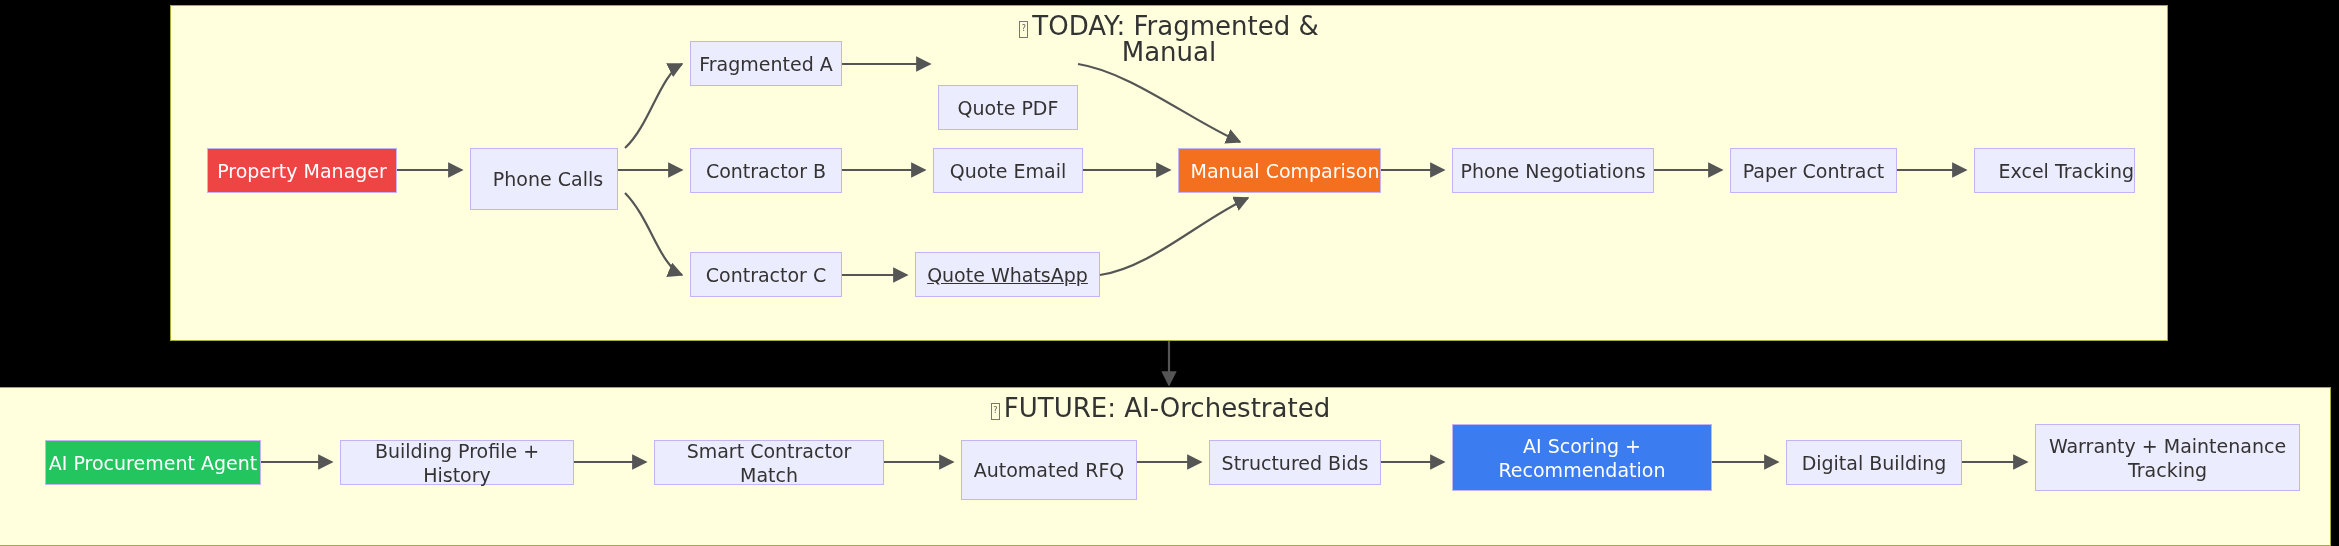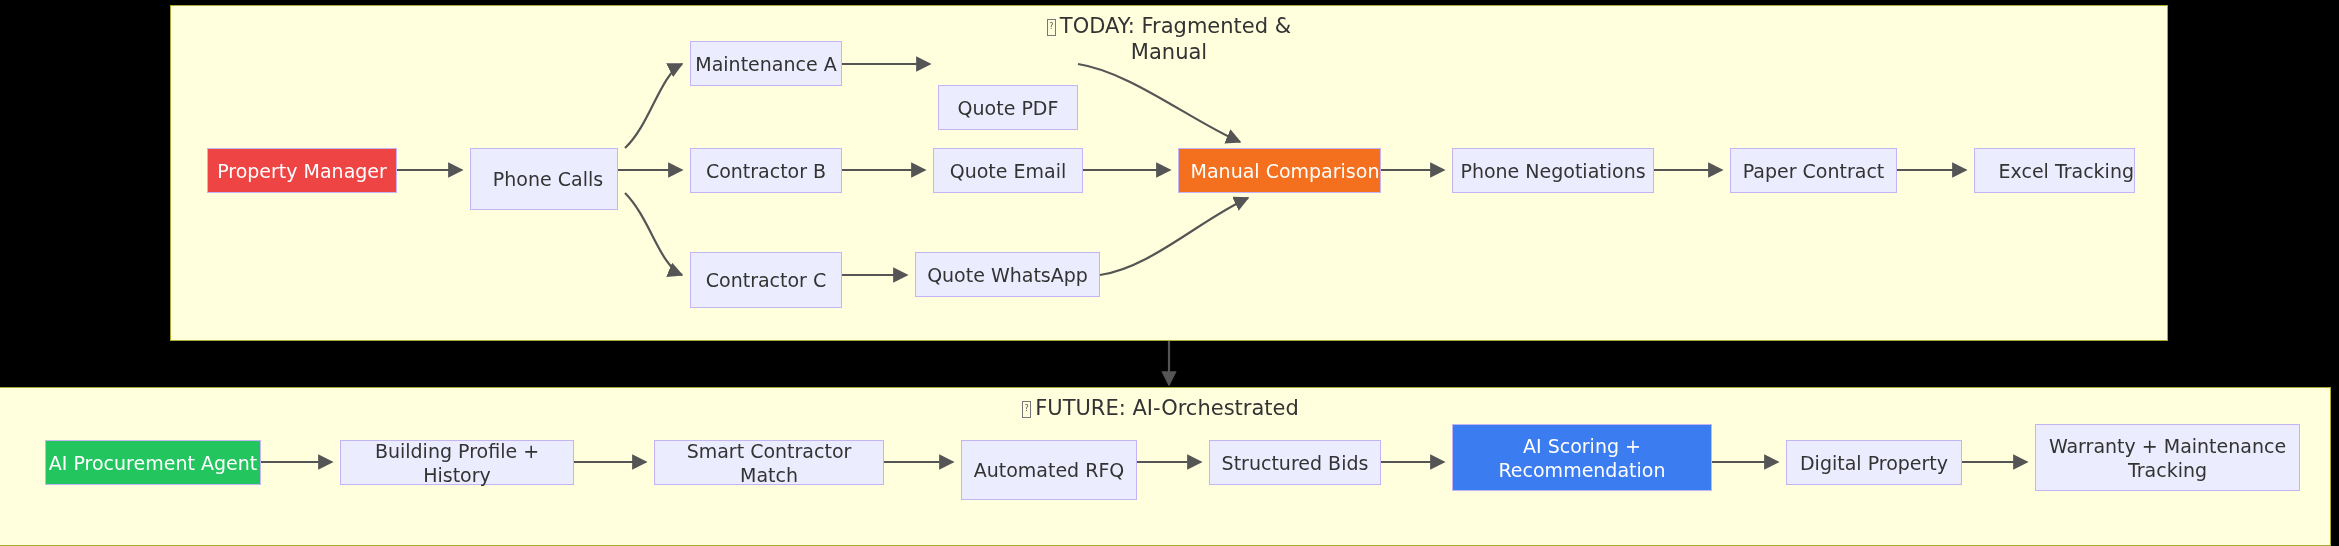--- a/index.html
+++ b/index.html
@@ -32,21 +32,21 @@
     position: absolute;
     background: #ffffde;
     border: 1.6px solid #aaaa33;
     box-sizing: border-box;
     z-index: 1;
   }
   .cluster-label {
     position: absolute;
     z-index: 6;
     text-align: center;
-    font-size: 21px;
+    font-size: 26px;
     line-height: 26px;
     color: #333333;
     white-space: pre-line;
   }
   .tofu {
     display: inline-block;
     width: 9px;
     height: 17px;
     border: 1px solid #777;
     vertical-align: -3px;
@@ -138,35 +138,35 @@
   <div id="clusters-host">
       <div class="cluster" style="left: 170px; top: 5px; width: 1998px; height: 336px; background: rgb(255, 255, 222); border-color: rgb(170, 170, 51);"></div>
       <div class="cluster-label" style="left: 170px; top: 13px; width: 1998px;"><span class="tofu"></span><span>TODAY: Fragmented &amp;
 Manual</span></div>
       <div class="cluster" style="left: -10px; top: 387px; width: 2341px; height: 159px; background: rgb(255, 255, 222); border-color: rgb(170, 170, 51);"></div>
       <div class="cluster-label" style="left: -10px; top: 395px; width: 2341px;"><span class="tofu"></span><span>FUTURE: AI-Orchestrated</span></div>
     </div>
   <div id="nodes-host">
       <div class="node red" style="left: 207px; top: 148px; width: 190px; height: 45px;"><span>Property Manager</span></div>
       <div class="node" style="left: 470px; top: 148px; width: 148px; height: 62px; padding-left: 8px;"><span>Phone Calls</span></div>
-      <div class="node" style="left: 690px; top: 41px; width: 152px; height: 45px;"><span>Maintenance A</span></div>
+      <div class="node" style="left: 690px; top: 41px; width: 152px; height: 45px;"><span>Fragmented A</span></div>
       <div class="node" style="left: 690px; top: 148px; width: 152px; height: 45px;"><span>Contractor B</span></div>
-      <div class="node" style="left: 690px; top: 252px; width: 152px; height: 56px;"><span>Contractor C</span></div>
+      <div class="node" style="left: 690px; top: 252px; width: 152px; height: 45px;"><span>Contractor C</span></div>
       <div class="node" style="left: 938px; top: 41px; width: 140px; height: 45px; margin-top: 44px;"><span>Quote PDF</span></div>
       <div class="node" style="left: 933px; top: 148px; width: 150px; height: 45px;"><span>Quote Email</span></div>
-      <div class="node" style="left: 915px; top: 252px; width: 185px; height: 45px;"><span>Quote WhatsApp</span></div>
+      <div class="node" style="left: 915px; top: 252px; width: 185px; height: 45px; text-decoration: underline;"><span>Quote WhatsApp</span></div>
       <div class="node orange" style="left: 1178px; top: 148px; width: 203px; height: 45px;"><span>Manual Comparison</span></div>
       <div class="node" style="left: 1452px; top: 148px; width: 202px; height: 45px;"><span>Phone Negotiations</span></div>
       <div class="node" style="left: 1730px; top: 148px; width: 167px; height: 45px;"><span>Paper Contract</span></div>
       <div class="node" style="left: 1974px; top: 148px; width: 161px; height: 45px; justify-content: flex-end;"><span>Excel Tracking</span></div>
       <div class="node green" style="left: 45px; top: 440px; width: 216px; height: 45px;"><span>AI Procurement Agent</span></div>
       <div class="node" style="left: 340px; top: 440px; width: 234px; height: 45px;"><span>Building Profile + History</span></div>
       <div class="node" style="left: 654px; top: 440px; width: 230px; height: 45px;"><span>Smart Contractor Match</span></div>
       <div class="node" style="left: 961px; top: 440px; width: 176px; height: 60px;"><span>Automated RFQ</span></div>
       <div class="node" style="left: 1209px; top: 440px; width: 172px; height: 45px;"><span>Structured Bids</span></div>
       <div class="node blue" style="left: 1452px; top: 424px; width: 260px; height: 67px;"><span>AI Scoring +
 Recommendation</span></div>
-      <div class="node" style="left: 1786px; top: 440px; width: 176px; height: 45px;"><span>Digital Property</span></div>
+      <div class="node" style="left: 1786px; top: 440px; width: 176px; height: 45px;"><span>Digital Building</span></div>
       <div class="node" style="left: 2035px; top: 424px; width: 265px; height: 67px;"><span>Warranty + Maintenance
 Tracking</span></div>
     </div>
 
 </div>
 
 </body></html>

